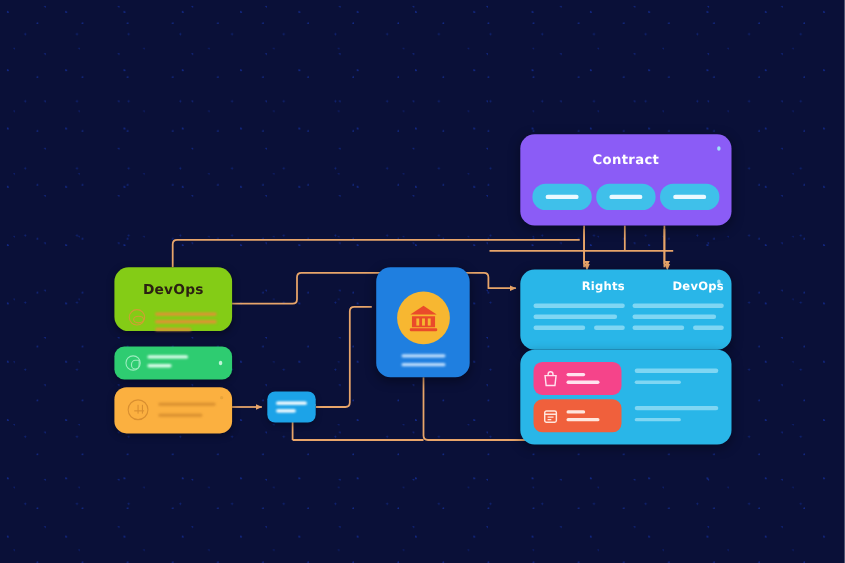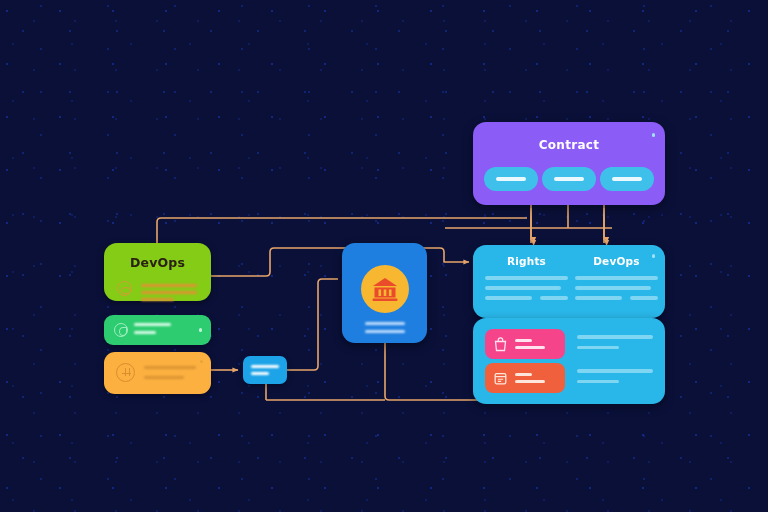--- a/index.html
+++ b/index.html
@@ -251,21 +251,21 @@
     background: #9fe2f8;
   }
   #card-rights .col {
     position: absolute;
     top: 10px;
     width: 83px;
   }
   #card-rights .col.left  { left: 12px; }
   #card-rights .col.right { left: 102px; }
   #card-rights .hdr {
-    text-align: center;
+    text-align: right;
     color: #ffffff;
     font-size: 10.5px;
     font-weight: 700;
     letter-spacing: .2px;
     filter: blur(.45px);
     margin-bottom: 9px;
   }
   #card-rights .row {
     height: 4px;
     background: #7fd6f3;

